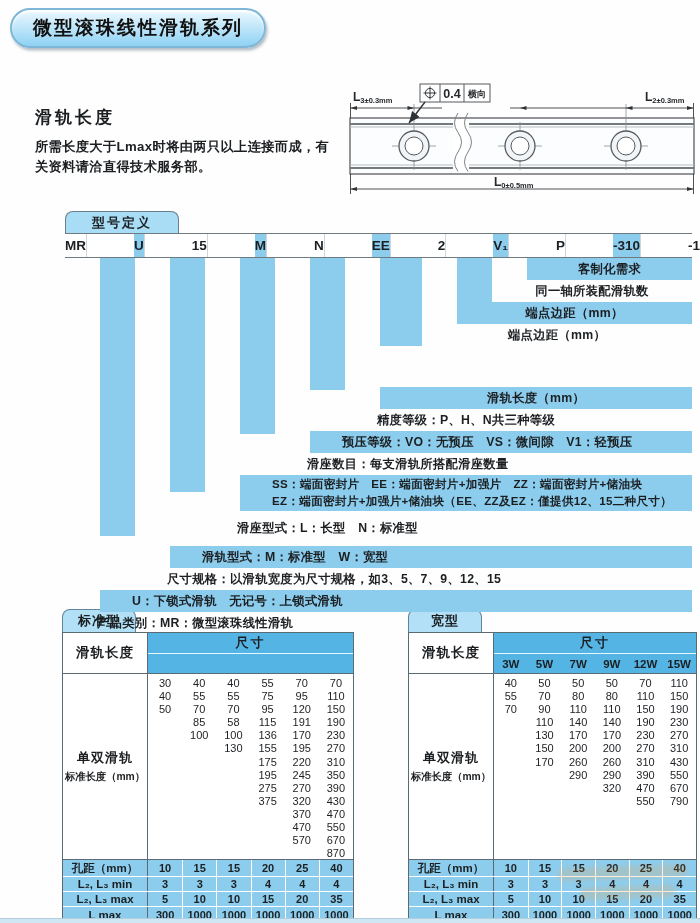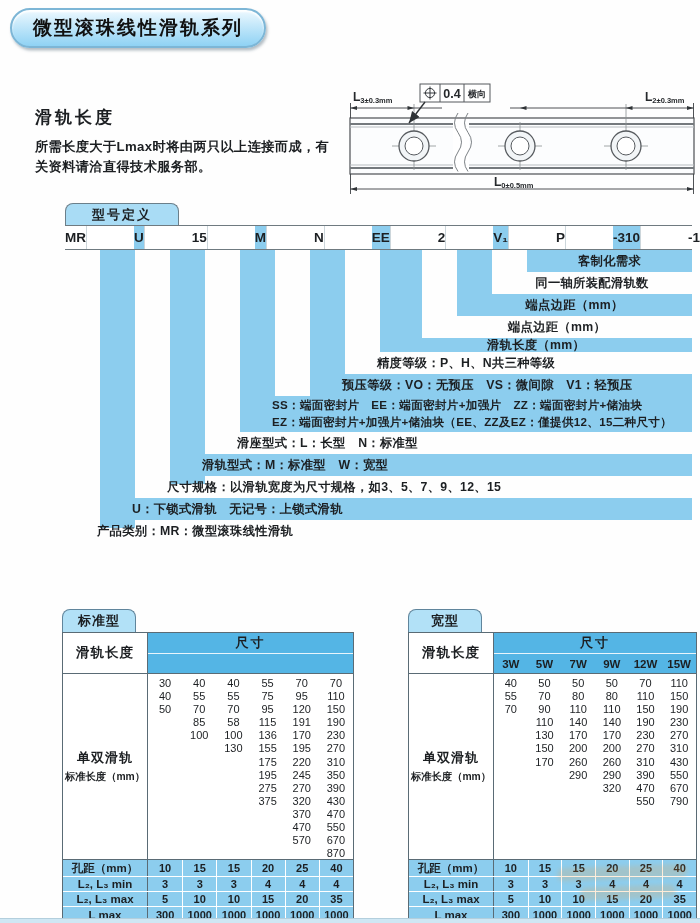--- a/index.html
+++ b/index.html
@@ -14,21 +14,21 @@
     background:linear-gradient(#eef9ff 0%,#c2e7fa 45%,#8fd2f4 100%);
     border:2px solid #7db6d6;
     box-shadow:1.5px 2.5px 3px rgba(40,70,90,.35), inset 0 2px 2px #ffffff;
     display:flex;align-items:center;justify-content:center;
     font-size:19px;font-weight:700;letter-spacing:2px;color:#111;
   }
   
   .sec-heading{position:absolute;left:35px;top:106px;font-size:17px;font-weight:700;letter-spacing:3px;}
   .sec-body{position:absolute;left:35px;top:137px;width:310px;font-size:13.2px;font-weight:700;line-height:1.55;letter-spacing:.4px;}
   
-  .model{position:absolute;left:65px;top:203px;width:627px;}
+  .model{position:absolute;left:65px;top:211px;width:627px;}
   .model-tab{
     width:112px;height:21px;background:#a9dcf5;border:1px solid #6b7f8a;border-bottom:none;
     border-radius:8px 8px 0 0;display:flex;align-items:center;justify-content:center;
     font-size:13px;font-weight:700;letter-spacing:2px;
   }
   .code-row{display:flex;height:23px;border-top:1.4px solid #6f7a80;border-bottom:1.4px solid #6f7a80;background:#fff;gap:47px;}
   .code-cell{display:flex;align-items:center;justify-content:center;font-weight:700;font-size:13.5px;border-right:1px solid #ccd6db;}
   .code-cell.blue{background:#8ccdee;}
   .code-fill{flex:1;}
   .stair{position:relative;}
@@ -191,34 +191,37 @@
         </div>
         <div class="stair-row center" style="margin-left: 427px; height: 22px;">
           <div>同一轴所装配滑轨数</div>
         </div>
         <div class="stair-row blue center" style="margin-left: 392px; height: 22px;">
           <div>端点边距（mm）</div>
         </div>
         <div class="stair-row center" style="margin-left: 357px; height: 22px;">
           <div>端点边距（mm）</div>
         </div>
-        <div class="stair-row blue center" style="margin-left: 315px; height: 14px;">
+        <div class="stair-row blue center" style="margin-left: 315px; height: 22px; margin-top: 41px;">
           <div>滑轨长度（mm）</div>
         </div>
         <div class="stair-row left" style="margin-left: 280px; height: 22px;">
           <div>精度等级：P、H、N共三种等级</div>
         </div>
         <div class="stair-row blue left" style="margin-left: 245px; height: 22px;">
           <div>预压等级：VO：无预压　VS：微间隙　V1：轻预压</div>
+        </div>
+        <div class="stair-row left" style="margin-left: 210px; height: 22px;">
+          <div>滑座数目：每支滑轨所搭配滑座数量</div>
         </div>
         <div class="stair-row blue left" style="margin-left: 175px; height: 36px;">
           <div class="l2">SS：端面密封片　EE：端面密封片+加强片　ZZ：端面密封片+储油块</div>
           <div class="l2">EZ：端面密封片+加强片+储油块（EE、ZZ及EZ：僅提供12、15二种尺寸）</div>
         </div>
-        <div class="stair-row left" style="margin-left: 140px; height: 22px;">
+        <div class="stair-row left" style="margin-left: 140px; height: 35px;">
           <div>滑座型式：L：长型　N：标准型</div>
         </div>
         <div class="stair-row blue left" style="margin-left: 105px; height: 22px;">
           <div>滑轨型式：M：标准型　W：宽型</div>
         </div>
         <div class="stair-row left" style="margin-left: 70px; height: 22px;">
           <div>尺寸规格：以滑轨宽度为尺寸规格，如3、5、7、9、12、15</div>
         </div>
         <div class="stair-row blue left" style="margin-left: 35px; height: 22px;">
           <div>U：下锁式滑轨　无记号：上锁式滑轨</div>

